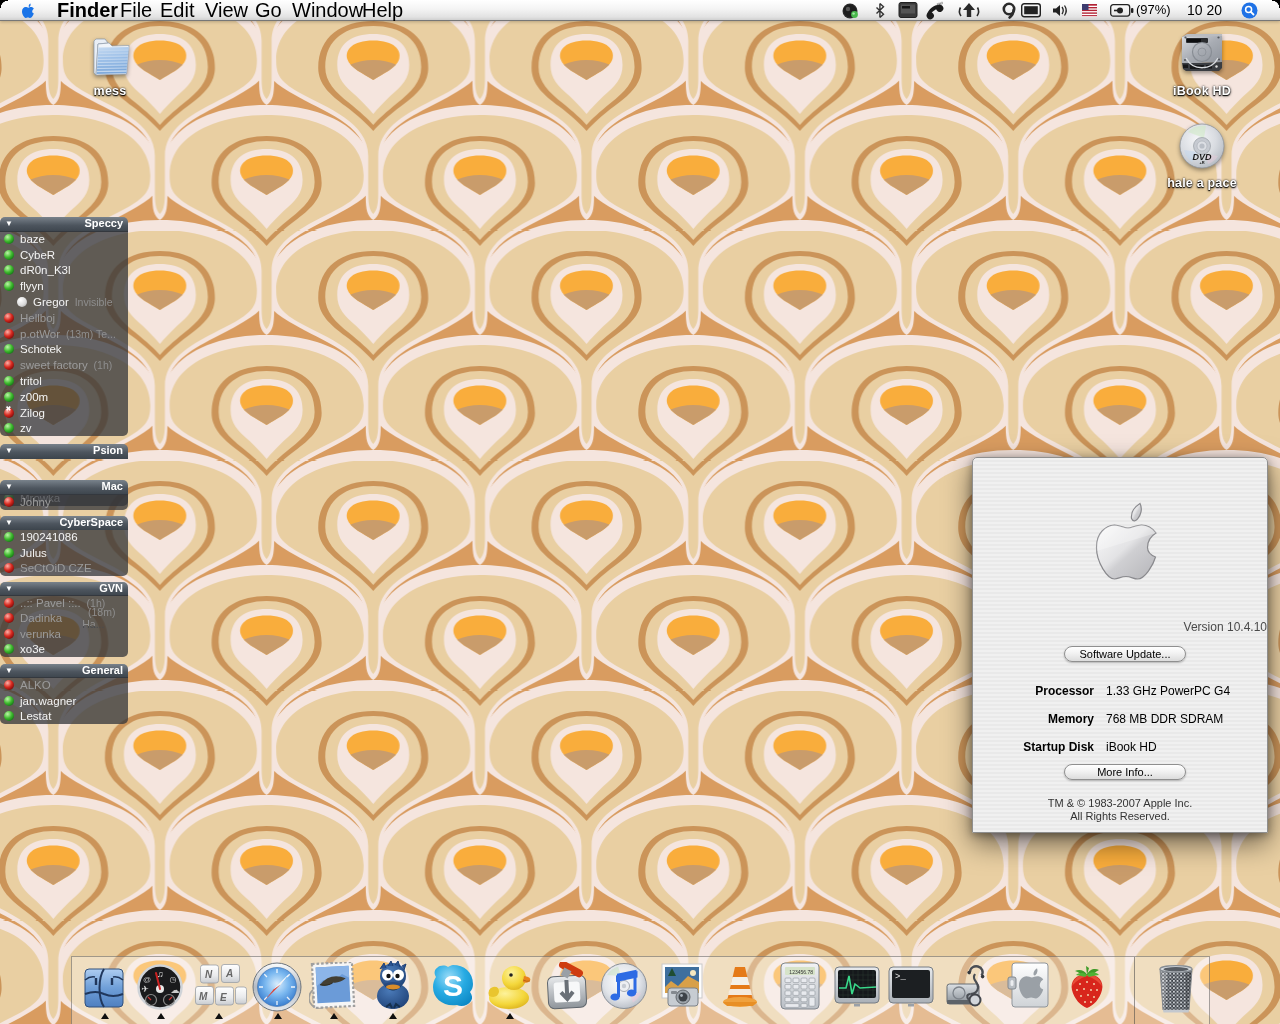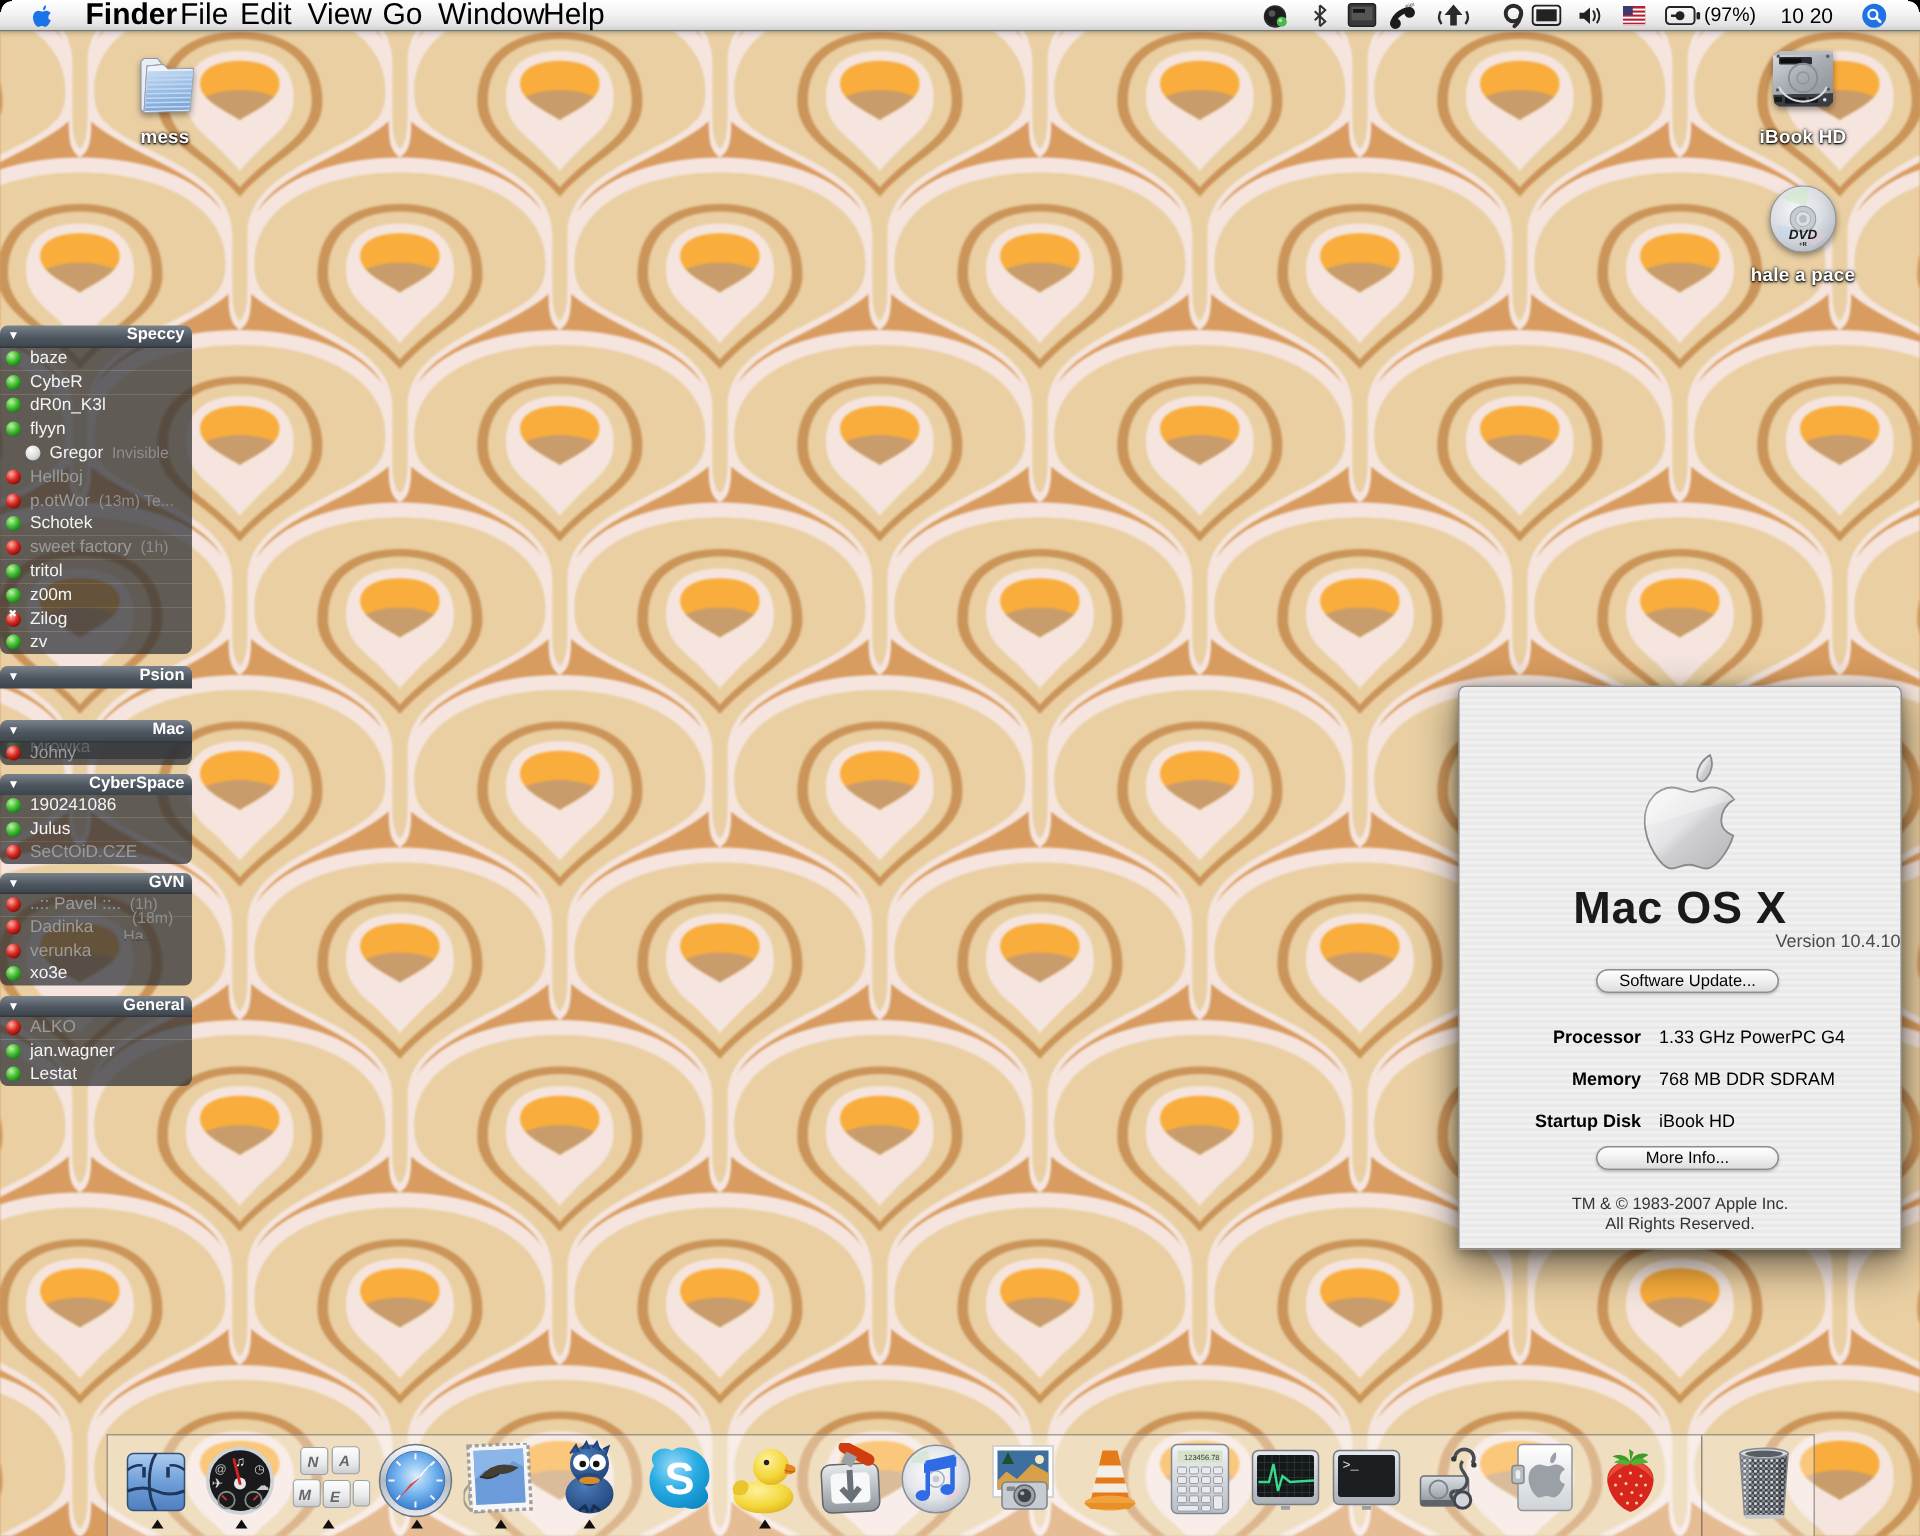--- a/index.html
+++ b/index.html
@@ -227,21 +227,20 @@
         <stop offset="0" stop-color="#fbfbfb"></stop>
           <stop offset="0.45" stop-color="#e3e3e5"></stop>
         <stop offset="0.55" stop-color="#cfcfd2"></stop>
           <stop offset="1" stop-color="#b5b5b9"></stop>
       </linearGradient>
     </defs>
     <path d="M40.5,17.5 C39.9,11.5 43.4,5.8 49.0,2.4 C51.8,8.0 49.7,14.3 46.6,17.9 C44.9,19.9 42.3,21.5 40.5,17.5 Z" fill="url(#apg)" stroke="#8a8a8e" stroke-width="1.2"></path>
     <path d="M56.5,46.5 C56.5,38 62.5,33.5 65,32 C60,25 53,24 50.5,24 C45,24 40.5,27 37,27 C33.5,27 28.5,24 23.5,24 C14.5,24.5 5.5,32 5.5,46.5 C5.5,61.5 16.5,78 23.5,78 C27,78 30,75.5 35,75.5 C40,75.5 42.5,78 46.5,78 C54,78 62.5,63.5 64.5,56 C59.5,54 56.5,51.5 56.5,46.5 Z" fill="url(#apg)" stroke="#8a8a8e" stroke-width="1.2"></path>
     <path d="M5.5,46.5 C5.5,32 14.5,24.5 23.5,24 C28.5,24 33.5,27 37,27 C40.5,27 45,24 50.5,24 C53,24 60,25 65,32 L5.8,50 Z" fill="#ffffff" opacity="0.28"></path>
   </svg>
-  <div class="abs" style="left:0;top:131px;width:100%;text-align:center;font-size:30px;font-weight:bold;color:#1a1a1a;letter-spacing:0.5px">Mac OS X</div>
   <div class="abs" style="left:0;top:162px;width:100%;text-align:right;font-size:12px;color:#4a4a4a">Version 10.4.10</div>
   <div class="awbtn" style="top:188px">Software Update...</div>
   <div class="awlab" style="top:226px">Processor</div>
   <div class="awval" style="top:226px">1.33 GHz PowerPC G4</div>
   <div class="awlab" style="top:254px">Memory</div>
   <div class="awval" style="top:254px">768 MB DDR SDRAM</div>
   <div class="awlab" style="top:282px">Startup Disk</div>
   <div class="awval" style="top:282px">iBook HD</div>
   <div class="awbtn" style="top:306px">More Info...</div>
   <div class="abs" style="left:0;top:339px;width:100%;text-align:center;font-size:11px;color:#333">TM &amp; © 1983-2007 Apple Inc.</div>

